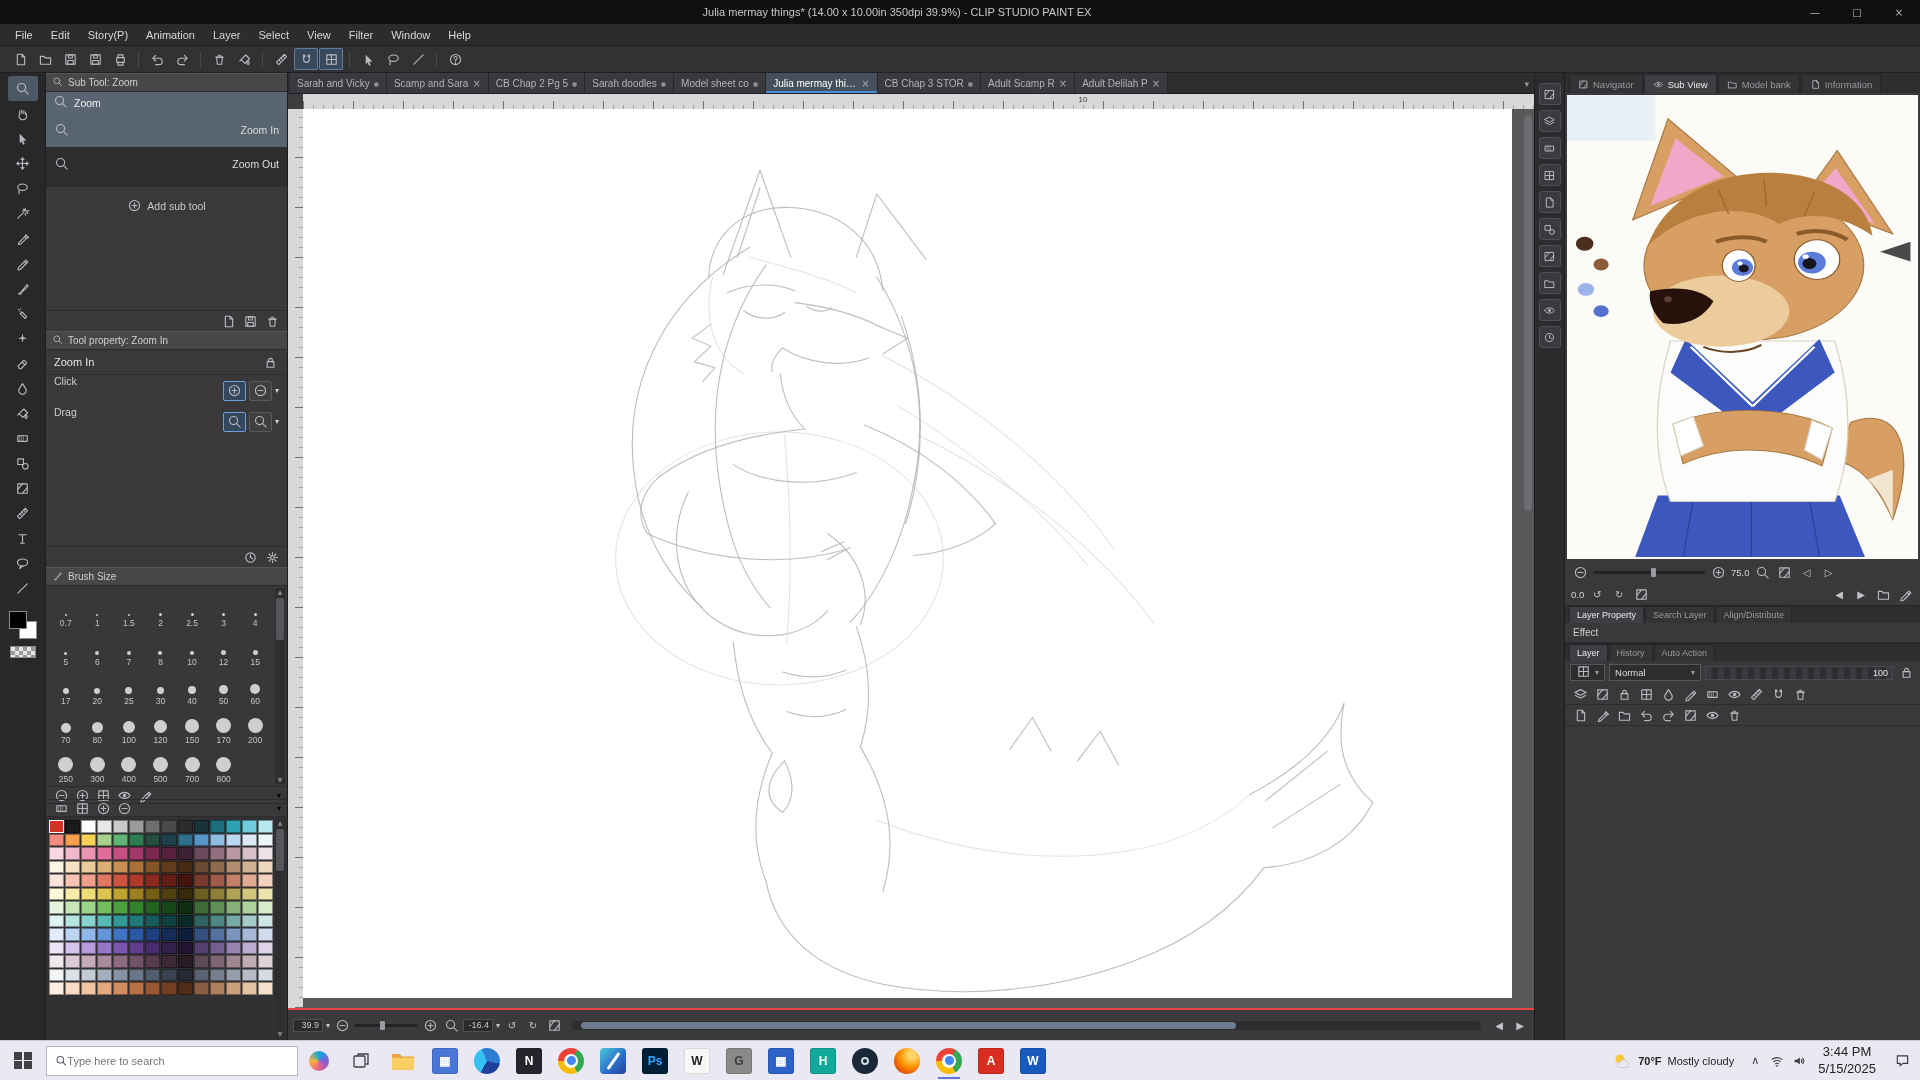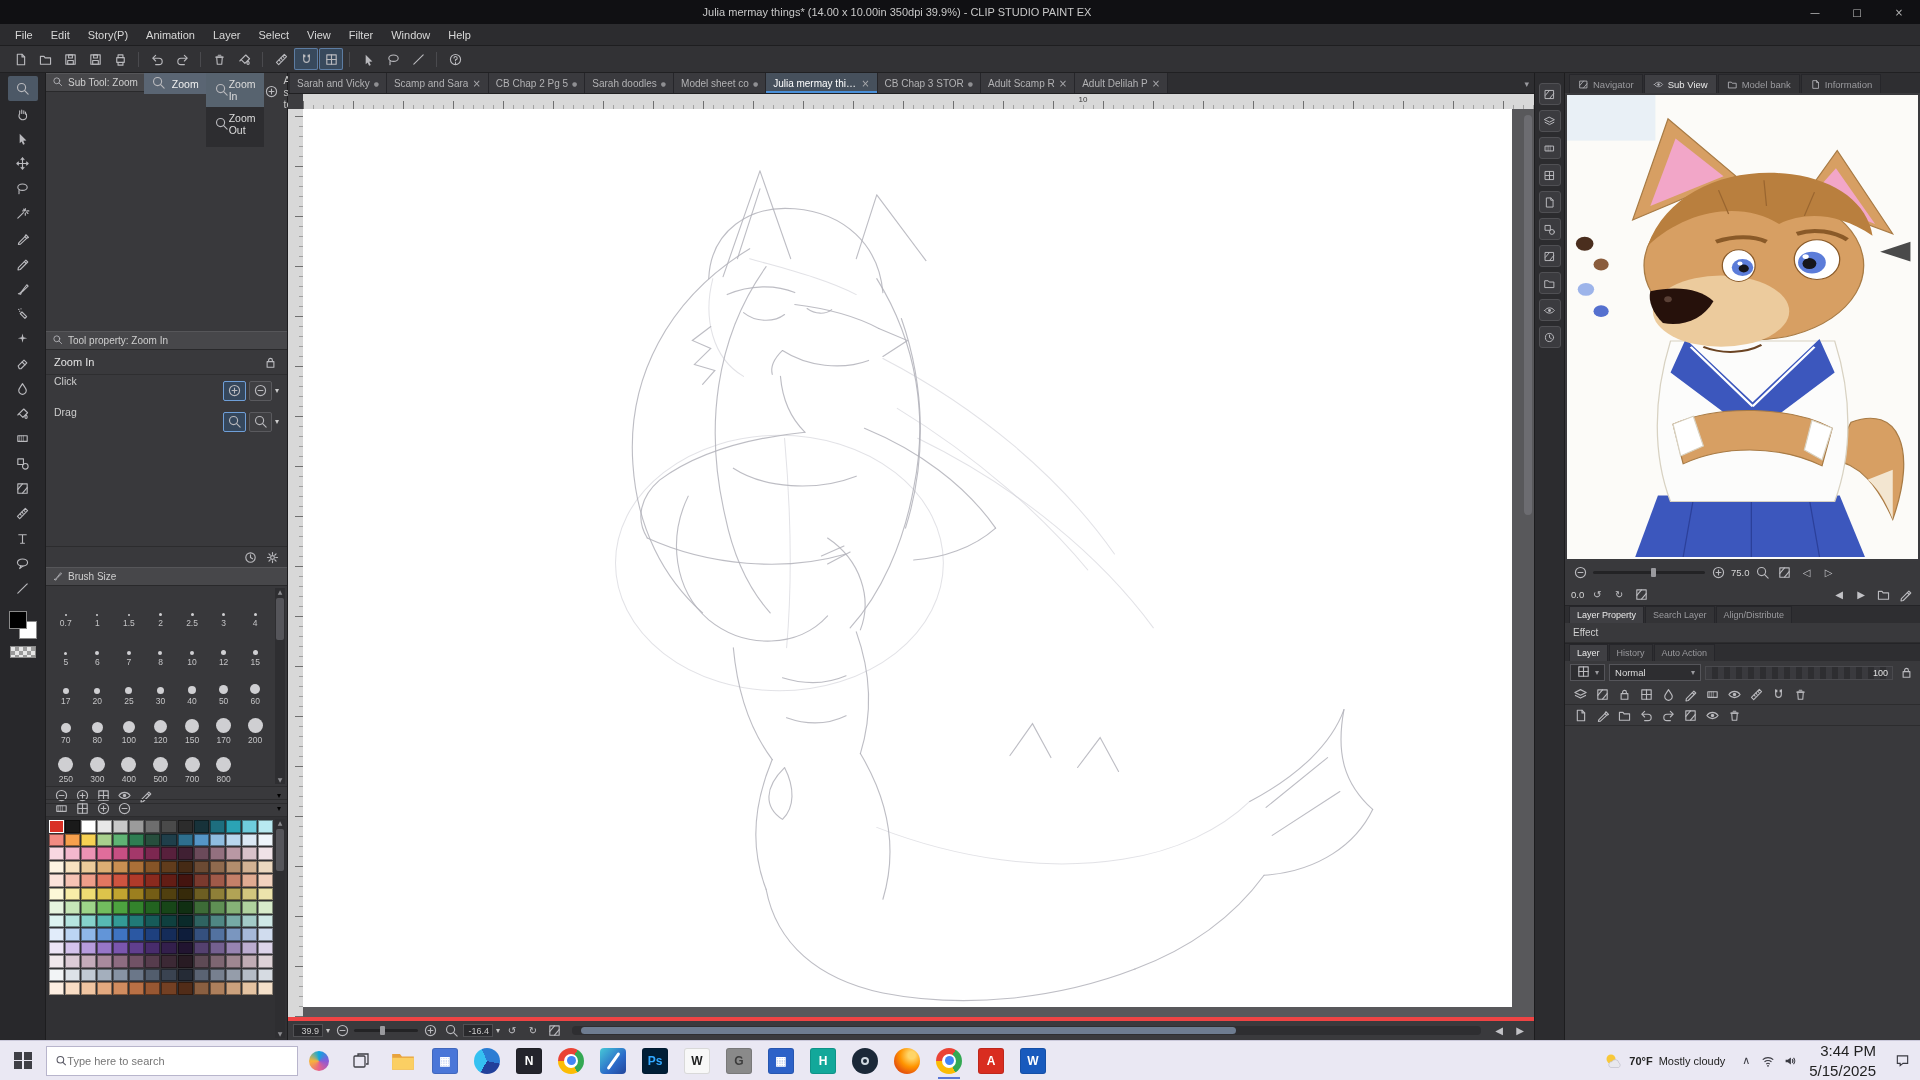--- a/index.html
+++ b/index.html
@@ -29,21 +29,21 @@
   .tool{width:30px;height:25px;display:flex;align-items:center;justify-content:center;border-radius:2px}
   .tool.selected{background:#4c5866}
   .colorsw{position:relative;width:32px;height:32px;margin-top:8px}
   .swA{position:absolute;left:2px;top:2px;width:18px;height:18px;border:1px solid #8a8a8a;z-index:2}
   .swB{position:absolute;right:2px;bottom:2px;width:18px;height:18px;border:1px solid #8a8a8a}
   .swT{width:26px;height:12px;margin-top:5px;border:1px solid #8a8a8a;background:repeating-conic-gradient(#9a9a9a 0 25%,#e6e6e6 0 50%) 0 0/8px 8px}
 
   .leftcol{width:242px;background:#39393c;border-right:1px solid #1d1d1f;display:flex;flex-direction:column;flex:0 0 auto}
   .phead{height:19px;background:#47474a;display:flex;align-items:center;gap:5px;padding:0 6px;font-size:10px;color:#cfcfcf;border-top:1px solid #565659;border-bottom:1px solid #29292b;flex:0 0 auto}
   .phead svg.ic{width:11px;height:11px}
-  .subtool-panel{height:258px;display:flex;flex-direction:row;flex:0 0 auto}
+  .subtool-panel{height:258px;display:flex;flex-direction:column;flex:0 0 auto}
   .subtool-group{height:21px;display:flex;align-items:center;gap:6px;padding:0 7px;background:#5a6573;color:#f0f0f0;font-size:10.5px}
   .subtool-list{height:74px;background:#2d2d30}
   .strow{height:34px;display:flex;align-items:center;padding:0 8px;color:#ddd;font-size:10.5px}
   .strow .lbl{margin-left:auto}
   .strow.selected{background:#57636f}
   .addrow{height:26px;display:flex;align-items:center;justify-content:center;gap:5px;color:#c8c8c8;font-size:10.5px;margin-top:6px}
   .panel-foot{display:flex;justify-content:flex-end;gap:4px;padding:2px 6px;border-top:1px solid #2c2c2e;margin-top:auto}
   .tp-panel{height:236px;display:flex;flex-direction:column;flex:0 0 auto}
   .tp-title{height:25px;display:flex;align-items:center;padding:0 8px;color:#e4e4e4;font-size:11px;border-bottom:1px solid #2e2e30}
   .tp-title .sbtn{margin-left:auto}
@@ -84,21 +84,21 @@
   .rtop .rlabel{position:absolute;top:1px;left:63%;font-size:8px;color:#3a3a3a}
   .rleft{position:absolute;top:15px;left:0;width:15px;bottom:0;z-index:2;background-color:#d8d8d8;
     background-image:repeating-linear-gradient(0deg,#6f6f6f 0 1px,transparent 1px 50px),repeating-linear-gradient(0deg,#a2a2a2 0 1px,transparent 1px 10px);
     background-size:8px 100%,4px 100%;background-position:right top,right top;background-repeat:no-repeat}
   .viewport{position:absolute;left:15px;top:15px;right:0;bottom:0;background:#58585b}
   .page{position:absolute;left:0;top:0;right:22px;bottom:10px;background:#fff;overflow:hidden}
   .page svg{width:100%;height:100%;display:block}
   .pencil path,.pencil ellipse{stroke:#b2b2ba;stroke-width:1.1;fill:none;stroke-linecap:round;opacity:.85}
   .pencil.lt path,.pencil.lt ellipse{stroke:#cfcfd6;stroke-width:1;opacity:.6}
   .vscroll{position:absolute;right:2px;top:6px;width:8px;height:44%;background:#7e7e84;border-radius:4px;opacity:.55}
-  .statusbar{height:23px;background:#3a3a3d;border-top:4px solid #ef4444;display:flex;align-items:center;gap:3px;padding:0 5px;font-size:9px;color:#c9c9c9;flex:0 0 auto}
+  .statusbar{height:32px;background:#3a3a3d;border-top:2px solid #ef4444;display:flex;align-items:center;gap:3px;padding:0 5px;font-size:9px;color:#c9c9c9;flex:0 0 auto}
   .valbox{background:#2a2a2d;border:1px solid #505053;padding:0 3px;height:13px;display:flex;align-items:center;font-size:9px;min-width:30px;justify-content:flex-end}
   .minitrack{width:64px;height:3px;background:#232325;border-radius:2px;position:relative}
   .minitrack .th{position:absolute;left:40%;top:-3px;width:5px;height:9px;background:#9a9a9e;border-radius:1px}
   .hscroll{flex:1;height:9px;background:#2e2e31;border-radius:4px;position:relative;margin:0 6px}
   .hscroll .th{position:absolute;left:1%;width:72%;top:1px;bottom:1px;background:#6e7c90;border-radius:4px}
   .tiny{font-size:8px}
 
   
   .rightstrip{width:30px;background:#2c2c2f;border-left:1px solid #1d1d1f;display:flex;flex-direction:column;align-items:center;gap:5px;padding-top:10px;flex:0 0 auto}
   .rs{width:22px;height:22px;background:#3b3b3f;border:1px solid #505054;border-radius:3px;display:flex;align-items:center;justify-content:center}
@@ -159,21 +159,21 @@
   .csp-brush{position:absolute;left:12px;top:3px;width:3px;height:20px;background:#fff;transform:rotate(35deg);border-radius:2px}
   .runline{position:absolute;bottom:1px;left:10px;right:10px;height:2px;background:#5a78d6}
   .shl{width:20px;height:20px;border-radius:50%;background:conic-gradient(#0aa7e0,#8a5ad8,#e8608a,#f8b43a,#0aa7e0)}
   .tvicon svg{width:20px;height:20px;stroke:#3f3f46;fill:none;stroke-width:1.3}
   .tray{margin-left:auto;display:flex;align-items:center;height:100%}
   .weather{display:flex;align-items:center;gap:6px;padding:0 10px;font-size:11px;color:#222;height:100%}
   .weather .wicon{width:20px;height:20px}
   .trayglyph{width:22px;text-align:center;font-size:11px;color:#3a3a42}
   .traysvg{width:22px;display:flex;justify-content:center}
   .traysvg svg{width:14px;height:14px;stroke:#3a3a42;fill:none;stroke-width:1.3}
-  .clockblk{padding:0 8px;text-align:right;font-size:15px;color:#222;line-height:1.3}
+  .clockblk{padding:0 8px;text-align:center;font-size:13px;color:#222;line-height:1.3}
   .notif{width:36px;height:100%;display:flex;align-items:center;justify-content:center}
   .notif svg{width:15px;height:15px;stroke:#3a3a42;fill:none;stroke-width:1.2}
 </style>
 </head>
 <body>
 
 <div class="screen">
 
   <div class="titlebar">
     <div class="title">Julia mermay things* (14.00 x 10.00in 350dpi 39.9%)  - CLIP STUDIO PAINT EX</div>

